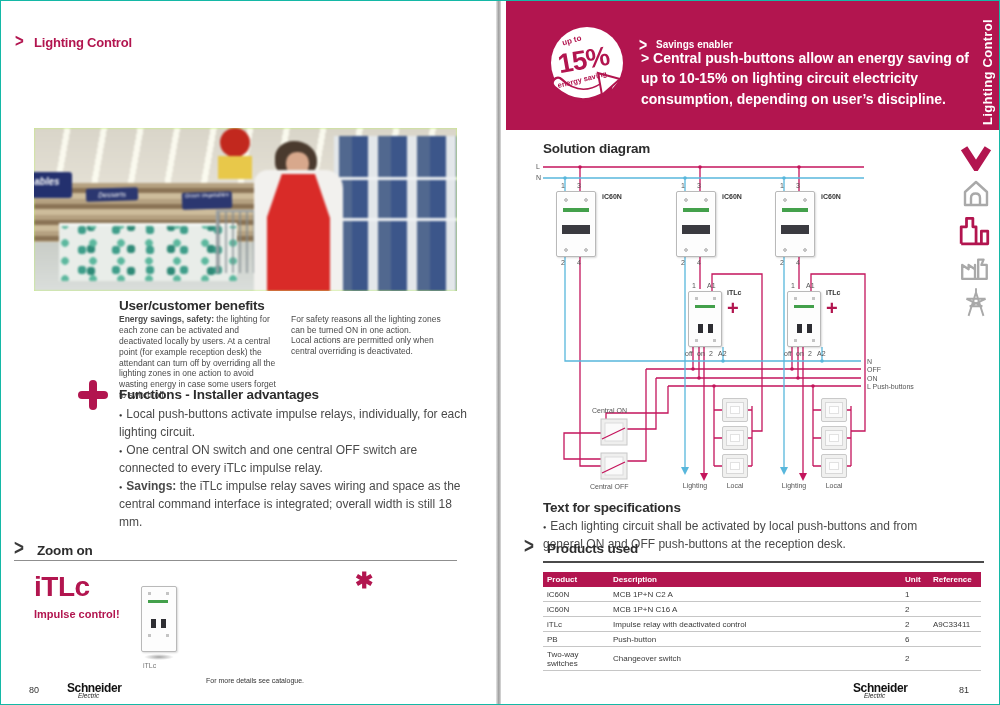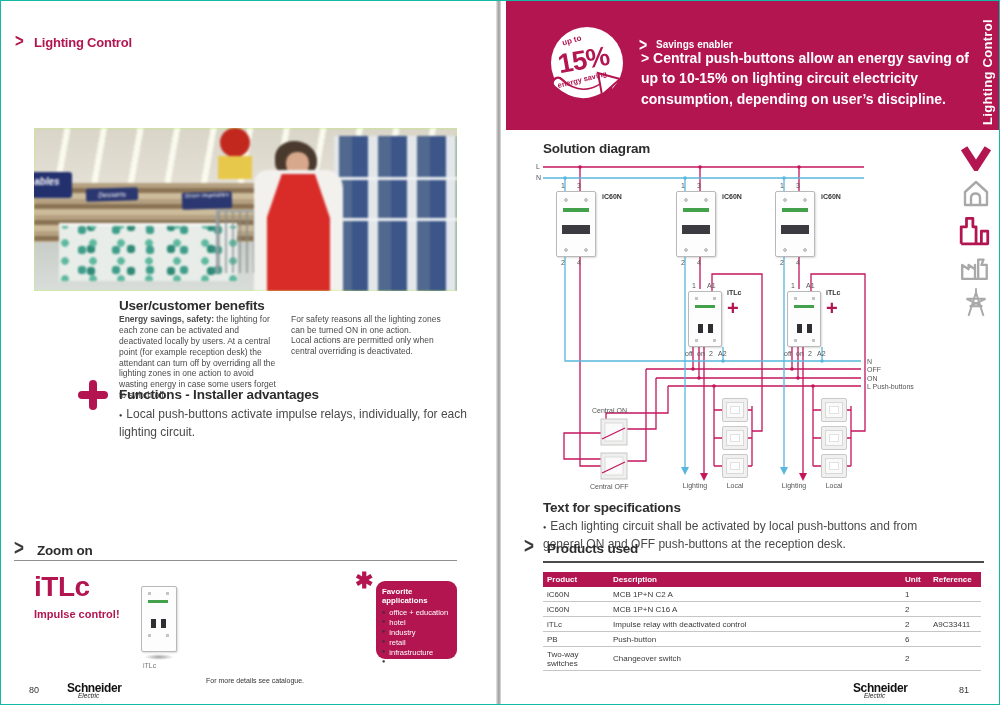--- a/index.html
+++ b/index.html
@@ -101,47 +101,38 @@
     </div>
     <div class="abs tiny" style="left:290px;top:334px;width:160px">Local actions are permitted only when central overriding is deactivated.</div>
 
     <div class="abs" style="left:77px;top:379px;width:30px;height:30px">
       <span class="abs" style="left:0;top:11px;width:30px;height:8px;background:var(--cr);border-radius:4px"></span>
       <span class="abs" style="left:11px;top:0;width:8px;height:30px;background:var(--cr);border-radius:4px"></span>
     </div>
     <div class="abs secH" style="left:118px;top:386px">Functions - Installer advantages</div>
     <ul class="dots abs" style="left:118px;top:404px;width:348px">
       <li><b></b><span>Local push-buttons activate impulse relays, individually, for each lighting circuit.</span></li>
+      <li><b></b><span>One central ON switch and one central OFF switch are connected to every iTLc impulse relay.</span></li>
+      <li><b>Savings:</b><span> the iTLc impulse relay saves wiring and space as the central command interface is integrated; overall width is still 18 mm.</span></li>
     </ul>
 
     <div class="abs" style="left:13px;top:538px;font-size:17px;color:#3a3a3a"><span class="chev"></span></div>
     <div class="abs secH" style="left:36px;top:542px">Zoom on</div>
     <div class="abs" style="left:13px;top:559px;width:443px;height:1px;background:#8f8f8f"></div>
 
     <div class="abs crimson" style="left:33px;top:570px;font-size:28px;font-weight:800;letter-spacing:-.5px">iTLc</div>
     <div class="abs crimson" style="left:33px;top:607px;font-size:11px;font-weight:700">Impulse control!</div>
 
     <div class="abs" style="left:140px;top:585px;width:36px;height:78px">
       <div class="relay" style="position:absolute;left:0;top:0;width:36px;height:66px"></div>
       <div class="abs" style="left:3px;top:68px;width:30px;height:6px;background:radial-gradient(ellipse at center,rgba(90,90,90,.55),rgba(0,0,0,0) 70%)"></div>
     </div>
     <div class="abs lbl7" style="left:142px;top:661px;color:#777">iTLc</div>
 
     <div class="abs crimson" style="left:354px;top:567px;font-size:22px;font-weight:700">✱</div>
-    <div class="abs" style="left:375px;top:580px;width:81px;height:78px;background:var(--cr);border-radius:9px;color:#fff;padding:6px 6px;box-sizing:border-box">
-      <div style="font-size:7.8px;font-weight:700;margin-bottom:3px">Favorite applications</div>
-      <ul class="dots" style="--c:#fff">
-        <li style="color:#fff;font-size:7.5px;line-height:1.32">office + education</li>
-        <li style="color:#fff;font-size:7.5px;line-height:1.32">hotel</li>
-        <li style="color:#fff;font-size:7.5px;line-height:1.32">industry</li>
-        <li style="color:#fff;font-size:7.5px;line-height:1.32">retail</li>
-        <li style="color:#fff;font-size:7.5px;line-height:1.32">infrastructure</li>
-        <li style="color:#fff;font-size:7.5px;line-height:1.32">etc.</li>
-      </ul>
-    </div>
 
     <div class="abs" style="left:205px;top:676px;font-size:7px;color:#333">For more details see catalogue.</div>
     <div class="abs" style="left:28px;top:684px;font-size:9px;color:#333">80</div>
     <div class="abs slogo" style="left:66px;top:681px">
       <div class="t">Schneider</div>
       <div class="b">Electric</div>
     </div>
   </div>
 
   <div class="abs" style="left:495px;top:0;width:5px;height:705px;background:linear-gradient(to right,#e8e8e8,#9d9d9d 55%,#dcdcdc)"></div>

